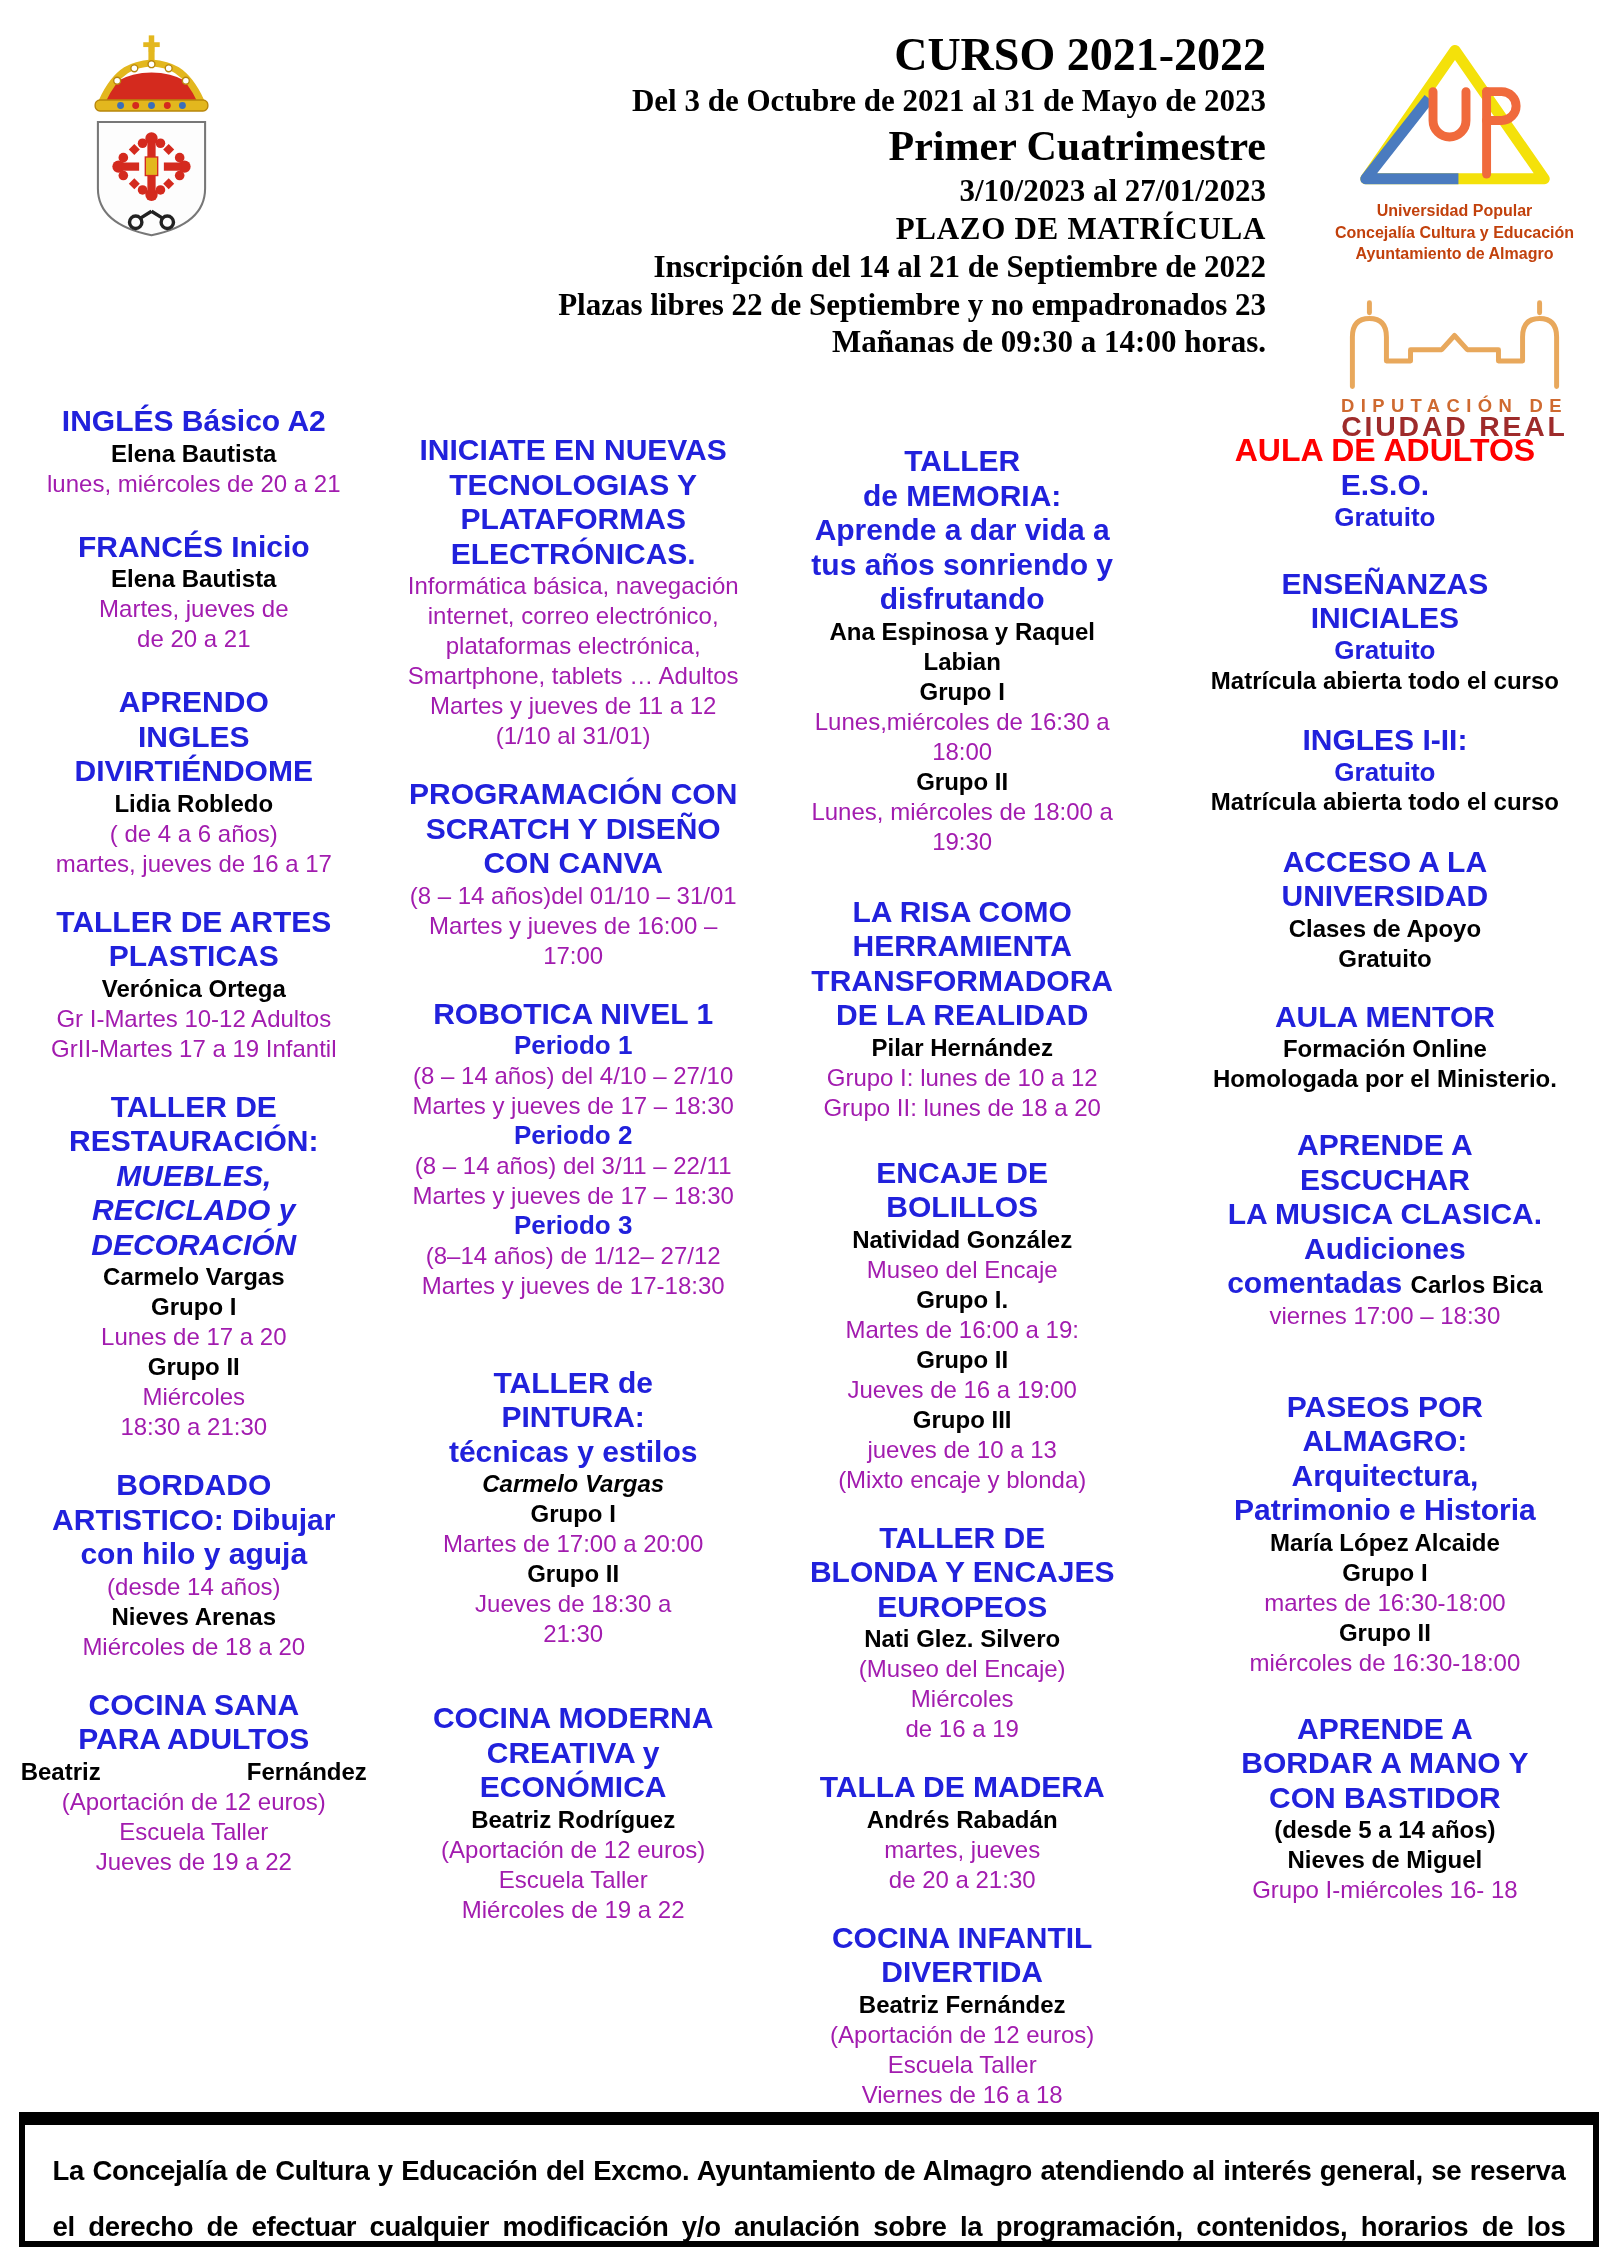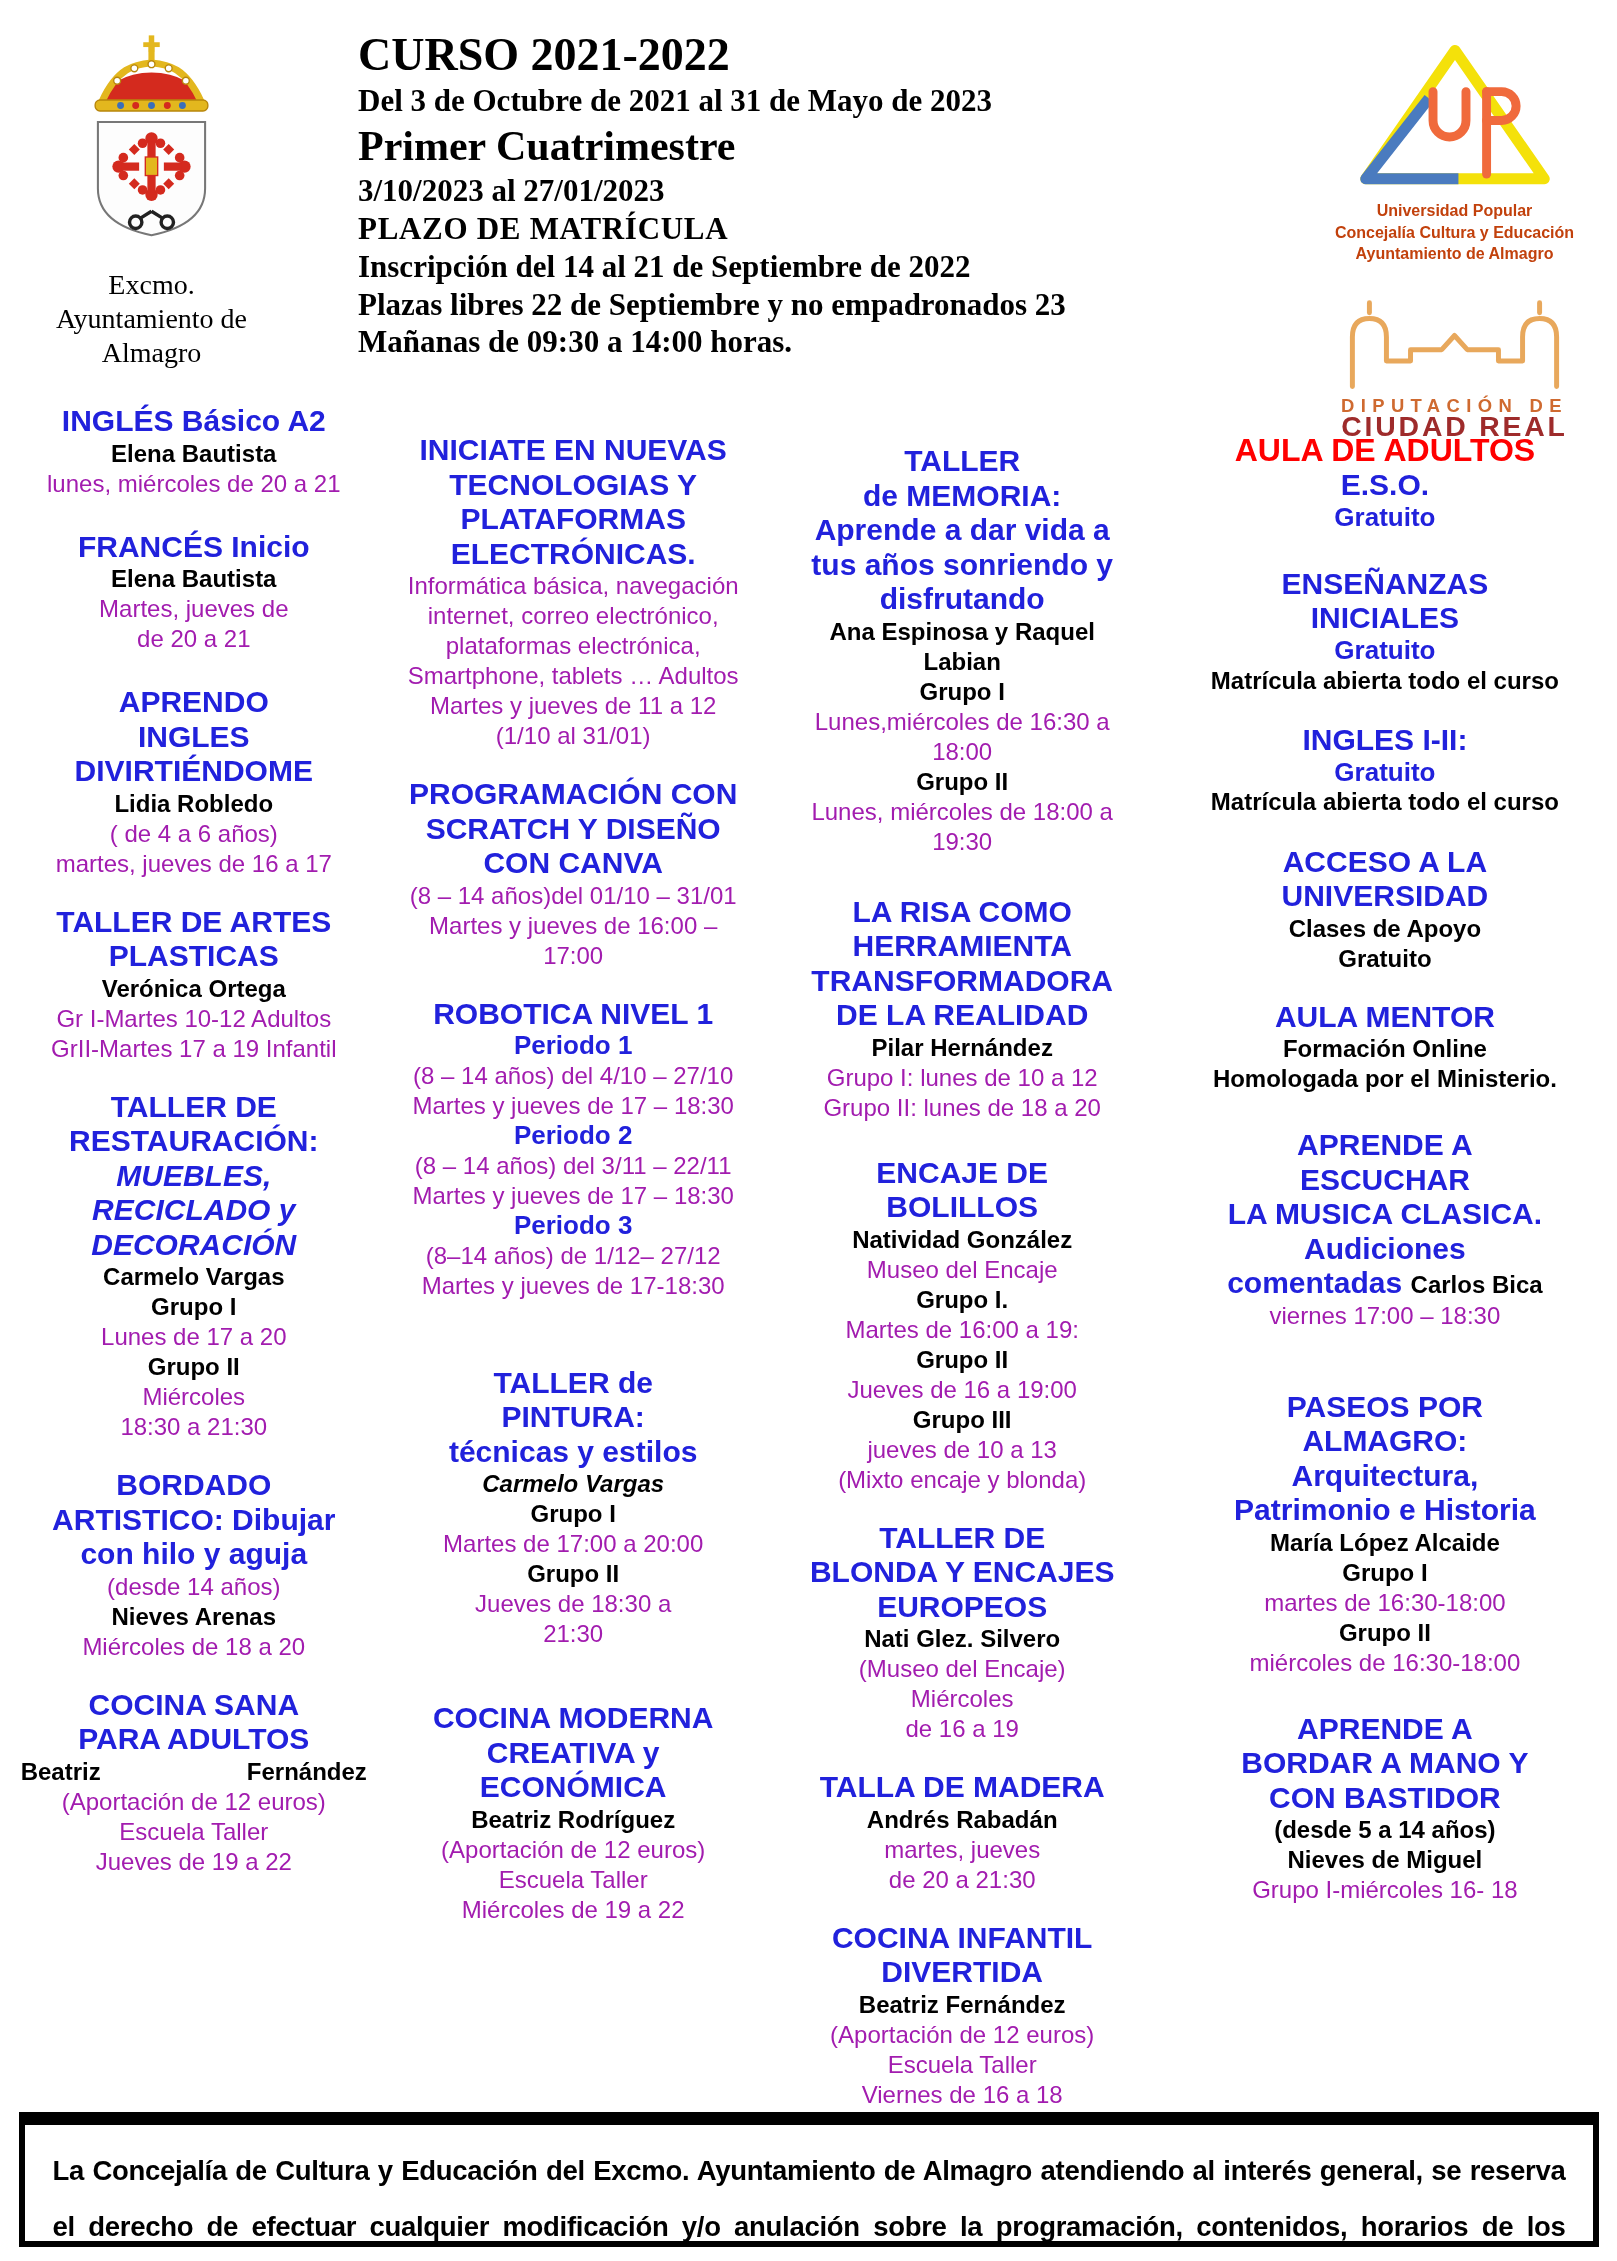--- a/index.html
+++ b/index.html
@@ -4,21 +4,21 @@
 <style>
   html,body{margin:0;padding:0;background:#888;}
   .page{
     position:relative;width:1618px;height:2261px;background:#fff;
     font-family:"Liberation Sans",sans-serif;color:var(--text,#000);
     overflow:hidden;margin:0 auto;
   }
   
   .left-logo{position:absolute;left:38px;top:34px;width:227px;text-align:center;}
   .left-logo .caption{font-family:"Liberation Serif",serif;font-size:28px;line-height:1.22;color:#000;margin-top:19px;}
-  .center-head{position:absolute;left:358px;top:29px;width:908px;text-align:left;font-family:"Liberation Serif",serif;font-weight:bold;color:#000;}
+  .center-head{position:absolute;left:358px;top:29px;width:908px;text-align:right;font-family:"Liberation Serif",serif;font-weight:bold;color:#000;}
   .ch-title{font-size:46px;line-height:1.15;}
   .ch-line{font-size:31px;line-height:1.22;}
   .ch-sub{font-size:42px;line-height:1.25;}
   .ch-caps{font-size:31px;line-height:1.22;letter-spacing:0.7px;}
   .right-logos{position:absolute;left:1303px;top:38px;width:303px;display:flex;flex-direction:column;align-items:center;}
   .up-caption{font-size:16px;line-height:1.35;color:#c2410c;font-weight:bold;text-align:center;margin-top:4.1px;}
   
   .columns{position:absolute;left:6.9px;right:6.9px;top:404px;height:1695px;display:flex;}
   .column{box-sizing:border-box;padding:0 5.5px;}
   .col0{flex:0 0 23.3%;}
@@ -89,25 +89,20 @@
         <path d="M95,210 l8,8 -8,8 -8,-8 Z"></path>
           <path d="M145,210 l8,8 -8,8 -8,-8 Z"></path>
       </g>
       <rect x="111" y="179" width="18" height="27" fill="#e3b71e" stroke="#d42a1e" stroke-width="2"></rect>
       <g fill="none" stroke="#222" stroke-width="5">
         <circle cx="97" cy="274" r="9"></circle>
           <circle cx="143" cy="274" r="9"></circle>
         <path d="M104,268 L120,258 M136,268 L120,258"></path>
       </g>
     </svg>
-    <div class="caption">
-      <div>Excmo.</div>
-      <div>Ayuntamiento de</div>
-      <div>Almagro</div>
-    </div>
   </div>
 
   <div class="center-head">
     <div class="ch-title">CURSO 2021-2022</div>
     <div class="ch-line">Del 3 de Octubre de 2021 al 31 de Mayo de 2023</div>
     <div class="ch-sub">Primer Cuatrimestre</div>
     <div class="ch-line">3/10/2023 al 27/01/2023</div>
     <div class="ch-caps">PLAZO DE MATRÍCULA</div>
     <div class="ch-line">Inscripción del 14 al 21 de Septiembre de 2022</div>
     <div class="ch-line">Plazas libres 22 de Septiembre y no empadronados 23</div>

